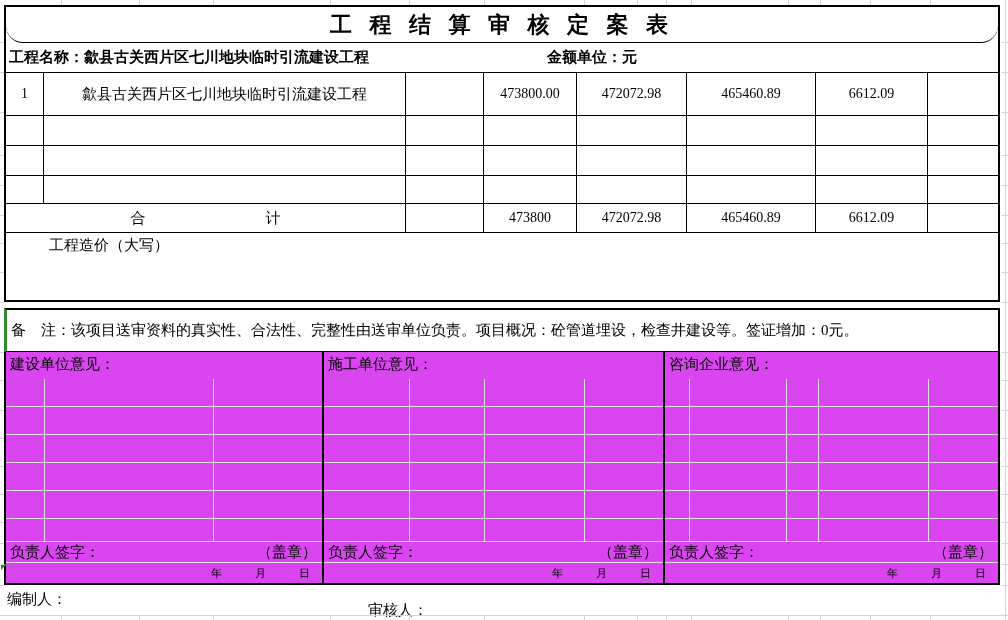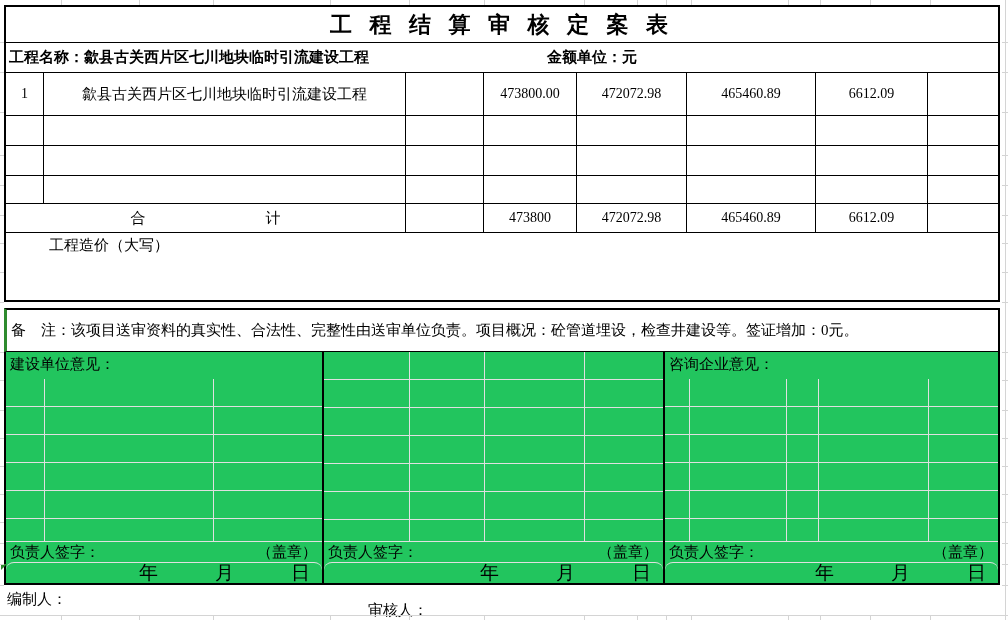--- a/index.html
+++ b/index.html
@@ -4,21 +4,21 @@
 <style>
   * { margin:0; padding:0; box-sizing:border-box; }
   html,body { background:#fff; }
   .page {
     position:relative; width:1008px; height:620px; background:#ffffff;
     font-family:"Liberation Serif","DejaVu Serif",serif; color:#000; overflow:hidden;
   }
   
   .sheetA { position:absolute; left:4px; top:5px; width:996px; height:297px;
             border:2px solid #000; background:#fff; }
-  .rowT  { height:36px; border-bottom:1px solid #000; display:flex; align-items:center; justify-content:center; }
+  .rowT  { height:36px; border-bottom:1px solid #000; display:flex; align-items:center; justify-content:center;border-radius:17px; }
   .titleTxt { font-size:22px; font-weight:bold; letter-spacing:6px; white-space:pre; }
   .rowI  { height:30px; border-bottom:1px solid #000; position:relative; display:flex; align-items:center; }
   .rowI .proj { font-size:15px; font-weight:bold; padding-left:3px; }
   .rowI .unit { position:absolute; left:541px; font-size:15px; font-weight:bold; }
   .grid-row { display:flex; width:100%; border-bottom:1px solid #000; }
   .grid-row:last-child { border-bottom:none; }
   .hH  { height:40px; } .h1 { height:43px; } .hE { height:30px; } .hE2 { height:28px; }
   .hS  { height:29px; } .hC { height:25px; }
   .cell { border-right:1px solid #000; display:flex; align-items:center; justify-content:center;
           font-size:15px; overflow:hidden; white-space:pre; position:relative; }
@@ -30,21 +30,21 @@
   .cCostL{width:206px;} .cCostR{flex:1; justify-content:flex-start; padding-left:3px; font-size:12px;}
   
   .remark { position:absolute; left:4px; top:308px; width:996px; height:44px;
             border-top:2px solid #000; border-bottom:1px solid #000;
             border-right:2px solid #000; border-left:3px solid #2e8b2e;
             display:flex; align-items:center; font-size:15px; padding-left:4px;
             white-space:nowrap; overflow:hidden; background:#fff; }
   
   .opinions { position:absolute; left:4px; top:352px; width:996px; height:233px;
               border-left:2px solid #000; border-right:2px solid #000; border-bottom:2px solid #000;
-              display:flex; background:#22c55e; }
+              display:flex; background:#d946ef; }
   .opbox { display:flex; flex-direction:column; height:100%; }
   .opbox.b1 { width:318px; border-right:2px solid #000; }
   .opbox.b2 { width:341px; border-right:2px solid #000; }
   .opbox.b3 { flex:1; }
   .op-title { height:27px; font-size:15px; padding:3px 0 0 4px; }
   .op-body  { flex:1;
      background-image:repeating-linear-gradient(to bottom, transparent 0, transparent 27px, #e0e0e0 27px, #e0e0e0 28px); }
   .opbox.b1 .op-body{
      background-image:linear-gradient(#e0e0e0,#e0e0e0),linear-gradient(#e0e0e0,#e0e0e0),
        repeating-linear-gradient(to bottom, transparent 0, transparent 27px, #e0e0e0 27px, #e0e0e0 28px);
@@ -55,22 +55,22 @@
        repeating-linear-gradient(to bottom, transparent 0, transparent 27px, #e0e0e0 27px, #e0e0e0 28px);
      background-size:1px 100%,1px 100%,1px 100%,100% 100%;
      background-position:85px 0,160px 0,260px 0,0 0; background-repeat:no-repeat,no-repeat,no-repeat,repeat; }
   .opbox.b3 .op-body{
      background-image:linear-gradient(#e0e0e0,#e0e0e0),linear-gradient(#e0e0e0,#e0e0e0),linear-gradient(#e0e0e0,#e0e0e0),linear-gradient(#e0e0e0,#e0e0e0),
        repeating-linear-gradient(to bottom, transparent 0, transparent 27px, #e0e0e0 27px, #e0e0e0 28px);
      background-size:1px 100%,1px 100%,1px 100%,1px 100%,100% 100%;
      background-position:24px 0,121px 0,153px 0,263px 0,0 0; background-repeat:no-repeat,no-repeat,no-repeat,no-repeat,repeat; }
   .op-sign { height:21px; border-top:1px solid #e0e0e0; display:flex; align-items:center;
              justify-content:space-between; font-size:15px; padding:0 5px 0 4px; }
-  .op-date { height:21px; border-top:1px solid #e0e0e0; font-size:19px; text-align:right;
-             padding-right:12px; white-space:pre; display:flex; align-items:center; justify-content:flex-end;border-radius:8px; }
+  .op-date { height:21px; border-top:1px solid #e0e0e0; font-size:11px; text-align:right;
+             padding-right:12px; white-space:pre; display:flex; align-items:center; justify-content:flex-end; }
   
   .footer-label { position:absolute; top:590px; font-size:15px; }
   .f1{left:7px;} .f2{left:368px;margin-top:11px;} .f3{left:707px;margin-top:32px;}
   
   .tri { position:absolute; width:0; height:0;
          border-top:6px solid #2e8b2e; border-right:6px solid transparent; }
   .gridstub { position:absolute; background:#d4d4d4; }
 </style>
 </head>
 <body>
@@ -158,20 +158,21 @@
       <div class="op-title">建设单位意见：</div>
       <div class="op-body"></div>
       <div class="op-sign">
         <span>负责人签字：</span>
         <span>（盖章）</span>
       </div>
       <div class="op-date">年　　　月　　　日</div>
     </div>
 
     <div class="opbox b2">
+      <div class="op-title">施工单位意见：</div>
       <div class="op-body"></div>
       <div class="op-sign">
         <span>负责人签字：</span>
         <span>（盖章）</span>
       </div>
       <div class="op-date">年　　　月　　　日</div>
     </div>
 
     <div class="opbox b3">
       <div class="op-title">咨询企业意见：</div>

